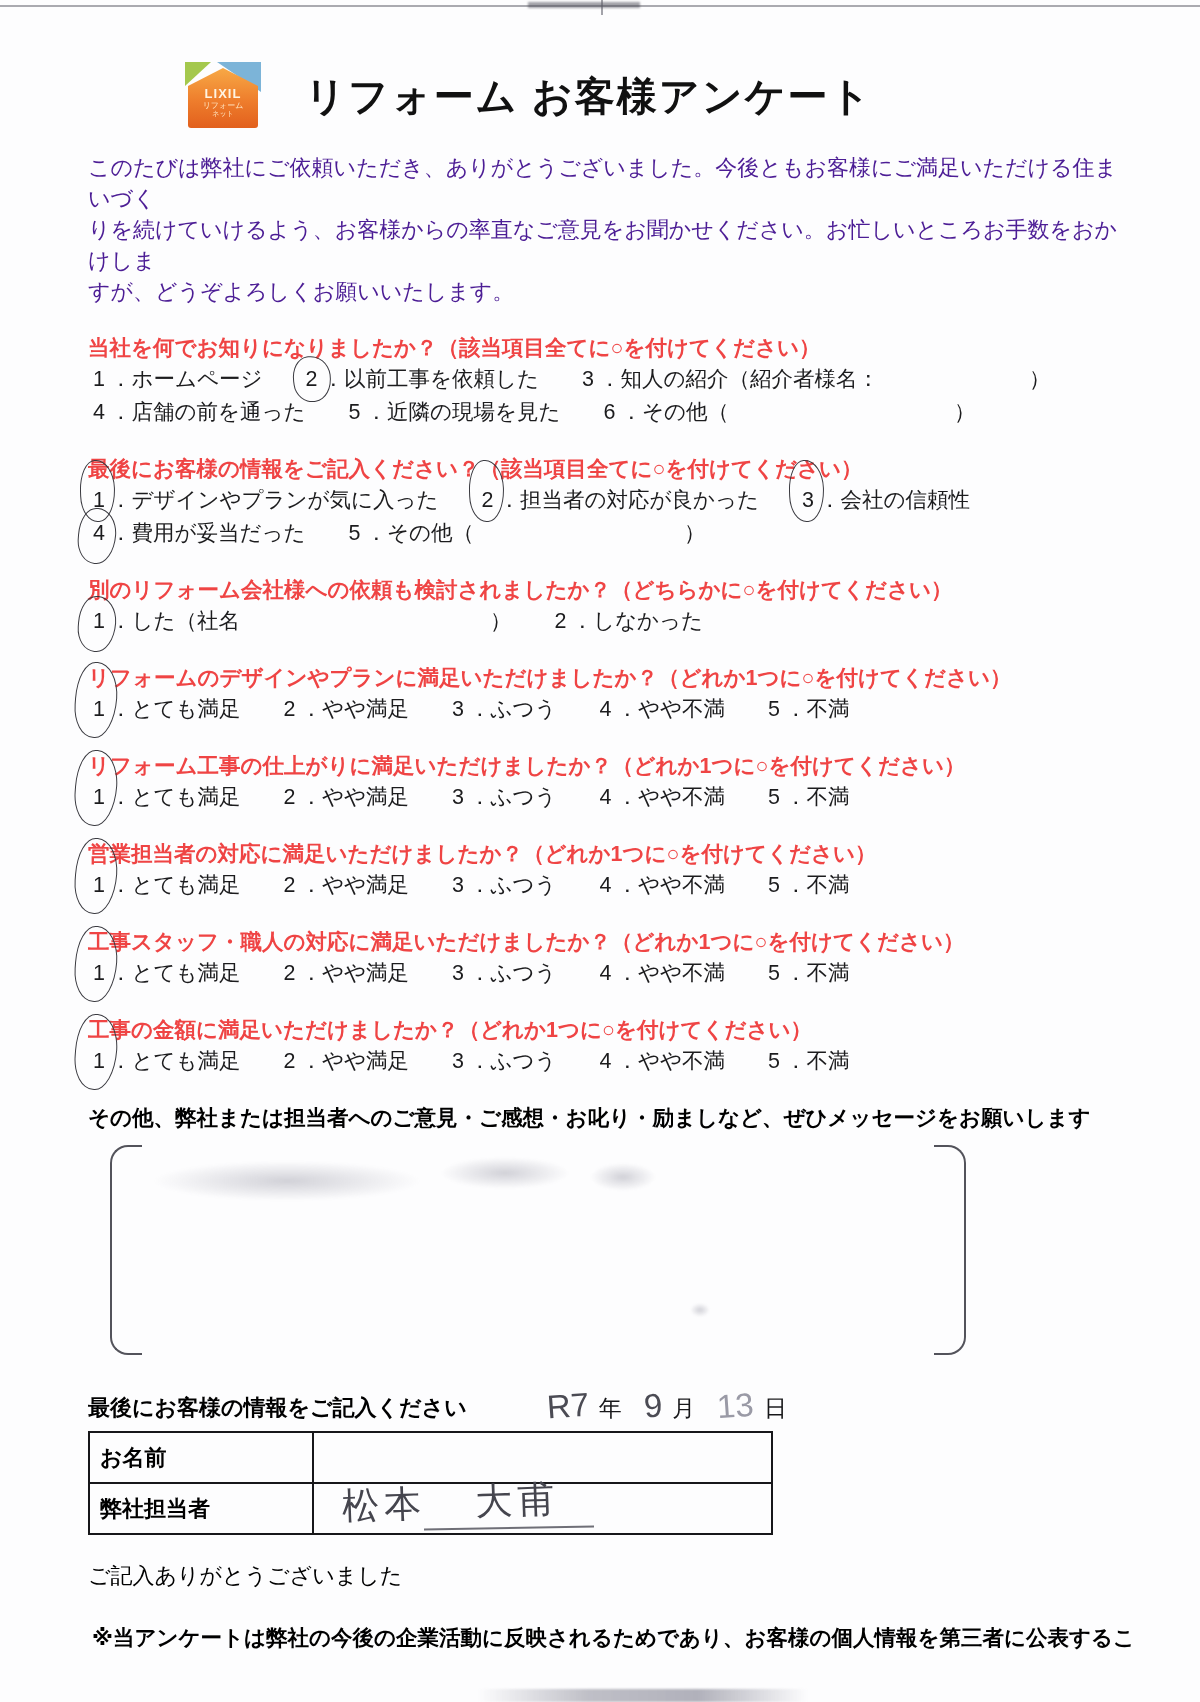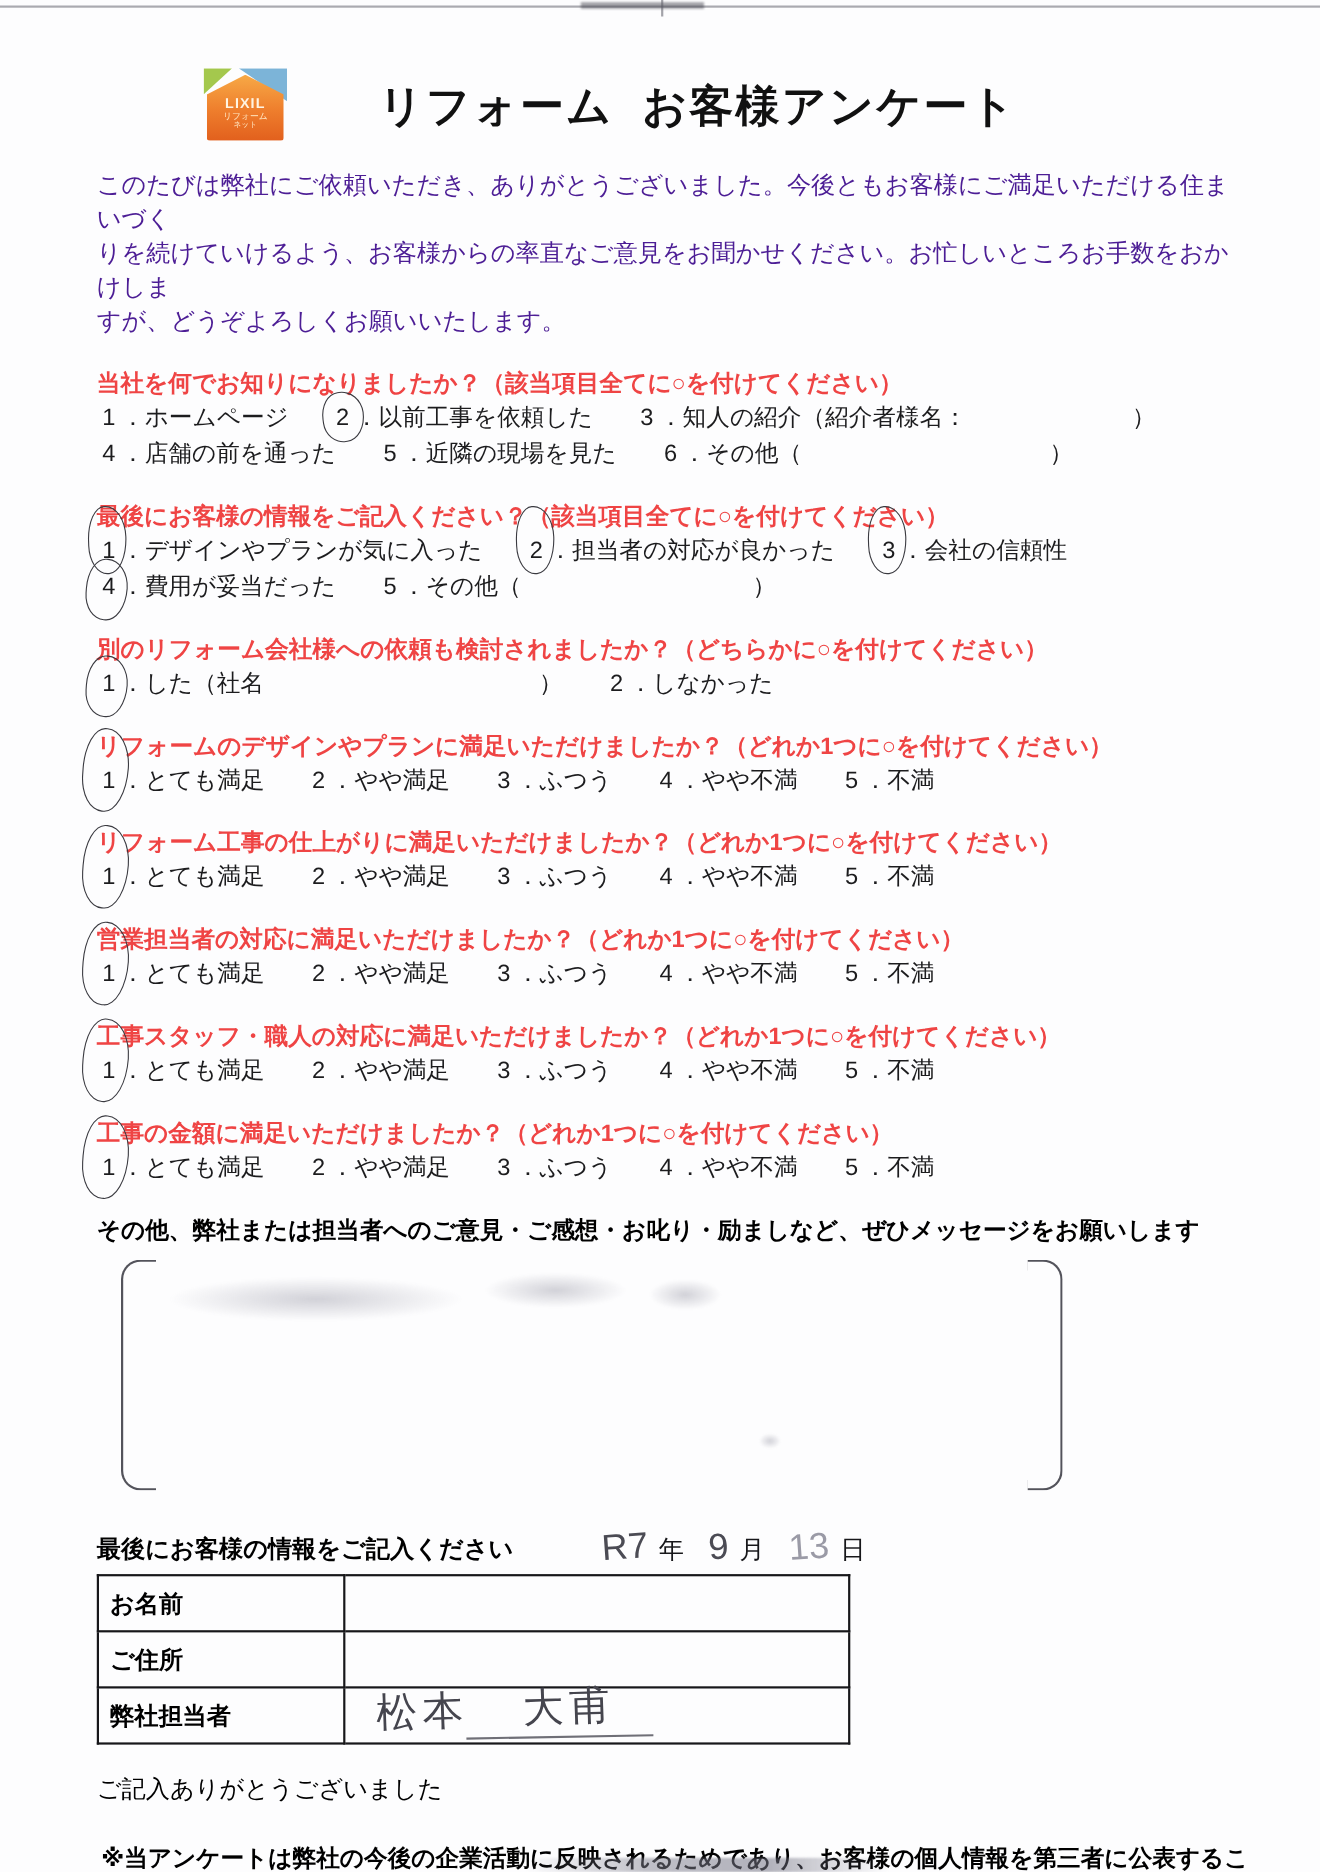--- a/index.html
+++ b/index.html
@@ -8,34 +8,34 @@
     background:#fdfdfe; color:#1c1c1e;
     font-family:"Liberation Sans","DejaVu Sans",sans-serif;
   }
   
   .scan-top{position:absolute;top:5px;left:0;width:100%;height:2px;background:#aaaab0;}
   .scan-top-dark{position:absolute;top:2px;left:528px;width:112px;height:6px;background:rgba(70,70,80,.5);filter:blur(1px);}
   .scan-top-tick{position:absolute;top:0;left:601px;width:2px;height:15px;background:rgba(90,90,100,.55);}
   .scan-bottom{position:absolute;bottom:0;left:478px;width:330px;height:13px;
     background:linear-gradient(90deg,rgba(140,140,152,0),rgba(130,130,145,.5),rgba(115,115,132,.55),rgba(140,140,152,0));filter:blur(1px);}
   
-  .header{display:flex;align-items:center;gap:66px;margin:60px 0 0 185px;height:72px;}
+  .header{display:flex;align-items:center;gap:44px;margin:60px 0 0 185px;height:72px;}
   .logo{position:relative;width:76px;height:68px;flex:0 0 auto;}
   .logo-green{position:absolute;left:0;top:0;width:26px;height:24px;background:#a4c84d;
     clip-path:polygon(0 0,100% 0,0 100%);}
   .logo-blue{position:absolute;right:0;top:0;width:44px;height:30px;background:#7cb4d8;
     clip-path:polygon(0 0,100% 0,100% 100%);}
   .logo-house{position:absolute;left:3px;top:6px;width:70px;height:60px;
     background:linear-gradient(180deg,#f7a946 0%,#ee7d2c 55%,#e2601d 100%);
     clip-path:polygon(50% 0,100% 30%,100% 100%,0 100%,0 30%);
     display:flex;flex-direction:column;align-items:center;justify-content:center;border-radius:3px;}
   .logo-brand{color:#fff4e2;font-weight:bold;font-size:13px;letter-spacing:1px;line-height:14px;margin-top:8px;}
   .logo-sub{color:#ffe6c2;font-size:8px;line-height:9px;}
   .logo-sub2{color:#ffe6c2;font-size:7px;line-height:8px;}
-  .title{margin:17px;font-size:40px;font-weight:800;letter-spacing:2px;color:#111;white-space:nowrap;font-family:Liberation Mono, monospace;}
+  .title{margin:0;font-size:40px;font-weight:800;letter-spacing:2px;color:#111;white-space:nowrap;}
   
   .intro{margin:20px 80px 0 88px;font-size:22px;line-height:31px;color:#4c1d95;}
   
   .questions{margin:26px 60px 0 88px;}
   .question{margin-bottom:25px;}
   .q-heading{font-size:21.5px;font-weight:800;line-height:30px;color:#ef4444;white-space:nowrap;}
   .q-line{font-size:21.5px;line-height:33px;white-space:nowrap;}
   .q-item{margin-right:38px;display:inline-block;}
   .q-item:last-child{margin-right:0;}
   .q-num{display:inline-block;min-width:22px;text-align:center;position:relative;}
@@ -166,24 +166,20 @@
     </span>
   </div>
 
   <table class="info-table">
     <tbody>
         <tr>
       <td class="lbl">お名前</td>
       <td class="val"></td>
     </tr>
     <tr>
-      <td class="lbl">ご住所</td>
-      <td class="val"></td>
-    </tr>
-    <tr>
       <td class="lbl">弊社担当者</td>
       <td class="val">
         <span class="hand-name">松本 大甫</span>
         <span class="pen-stroke"></span>
       </td>
     </tr>
   </tbody>
     </table>
 
   <div class="thanks">ご記入ありがとうございました</div>

